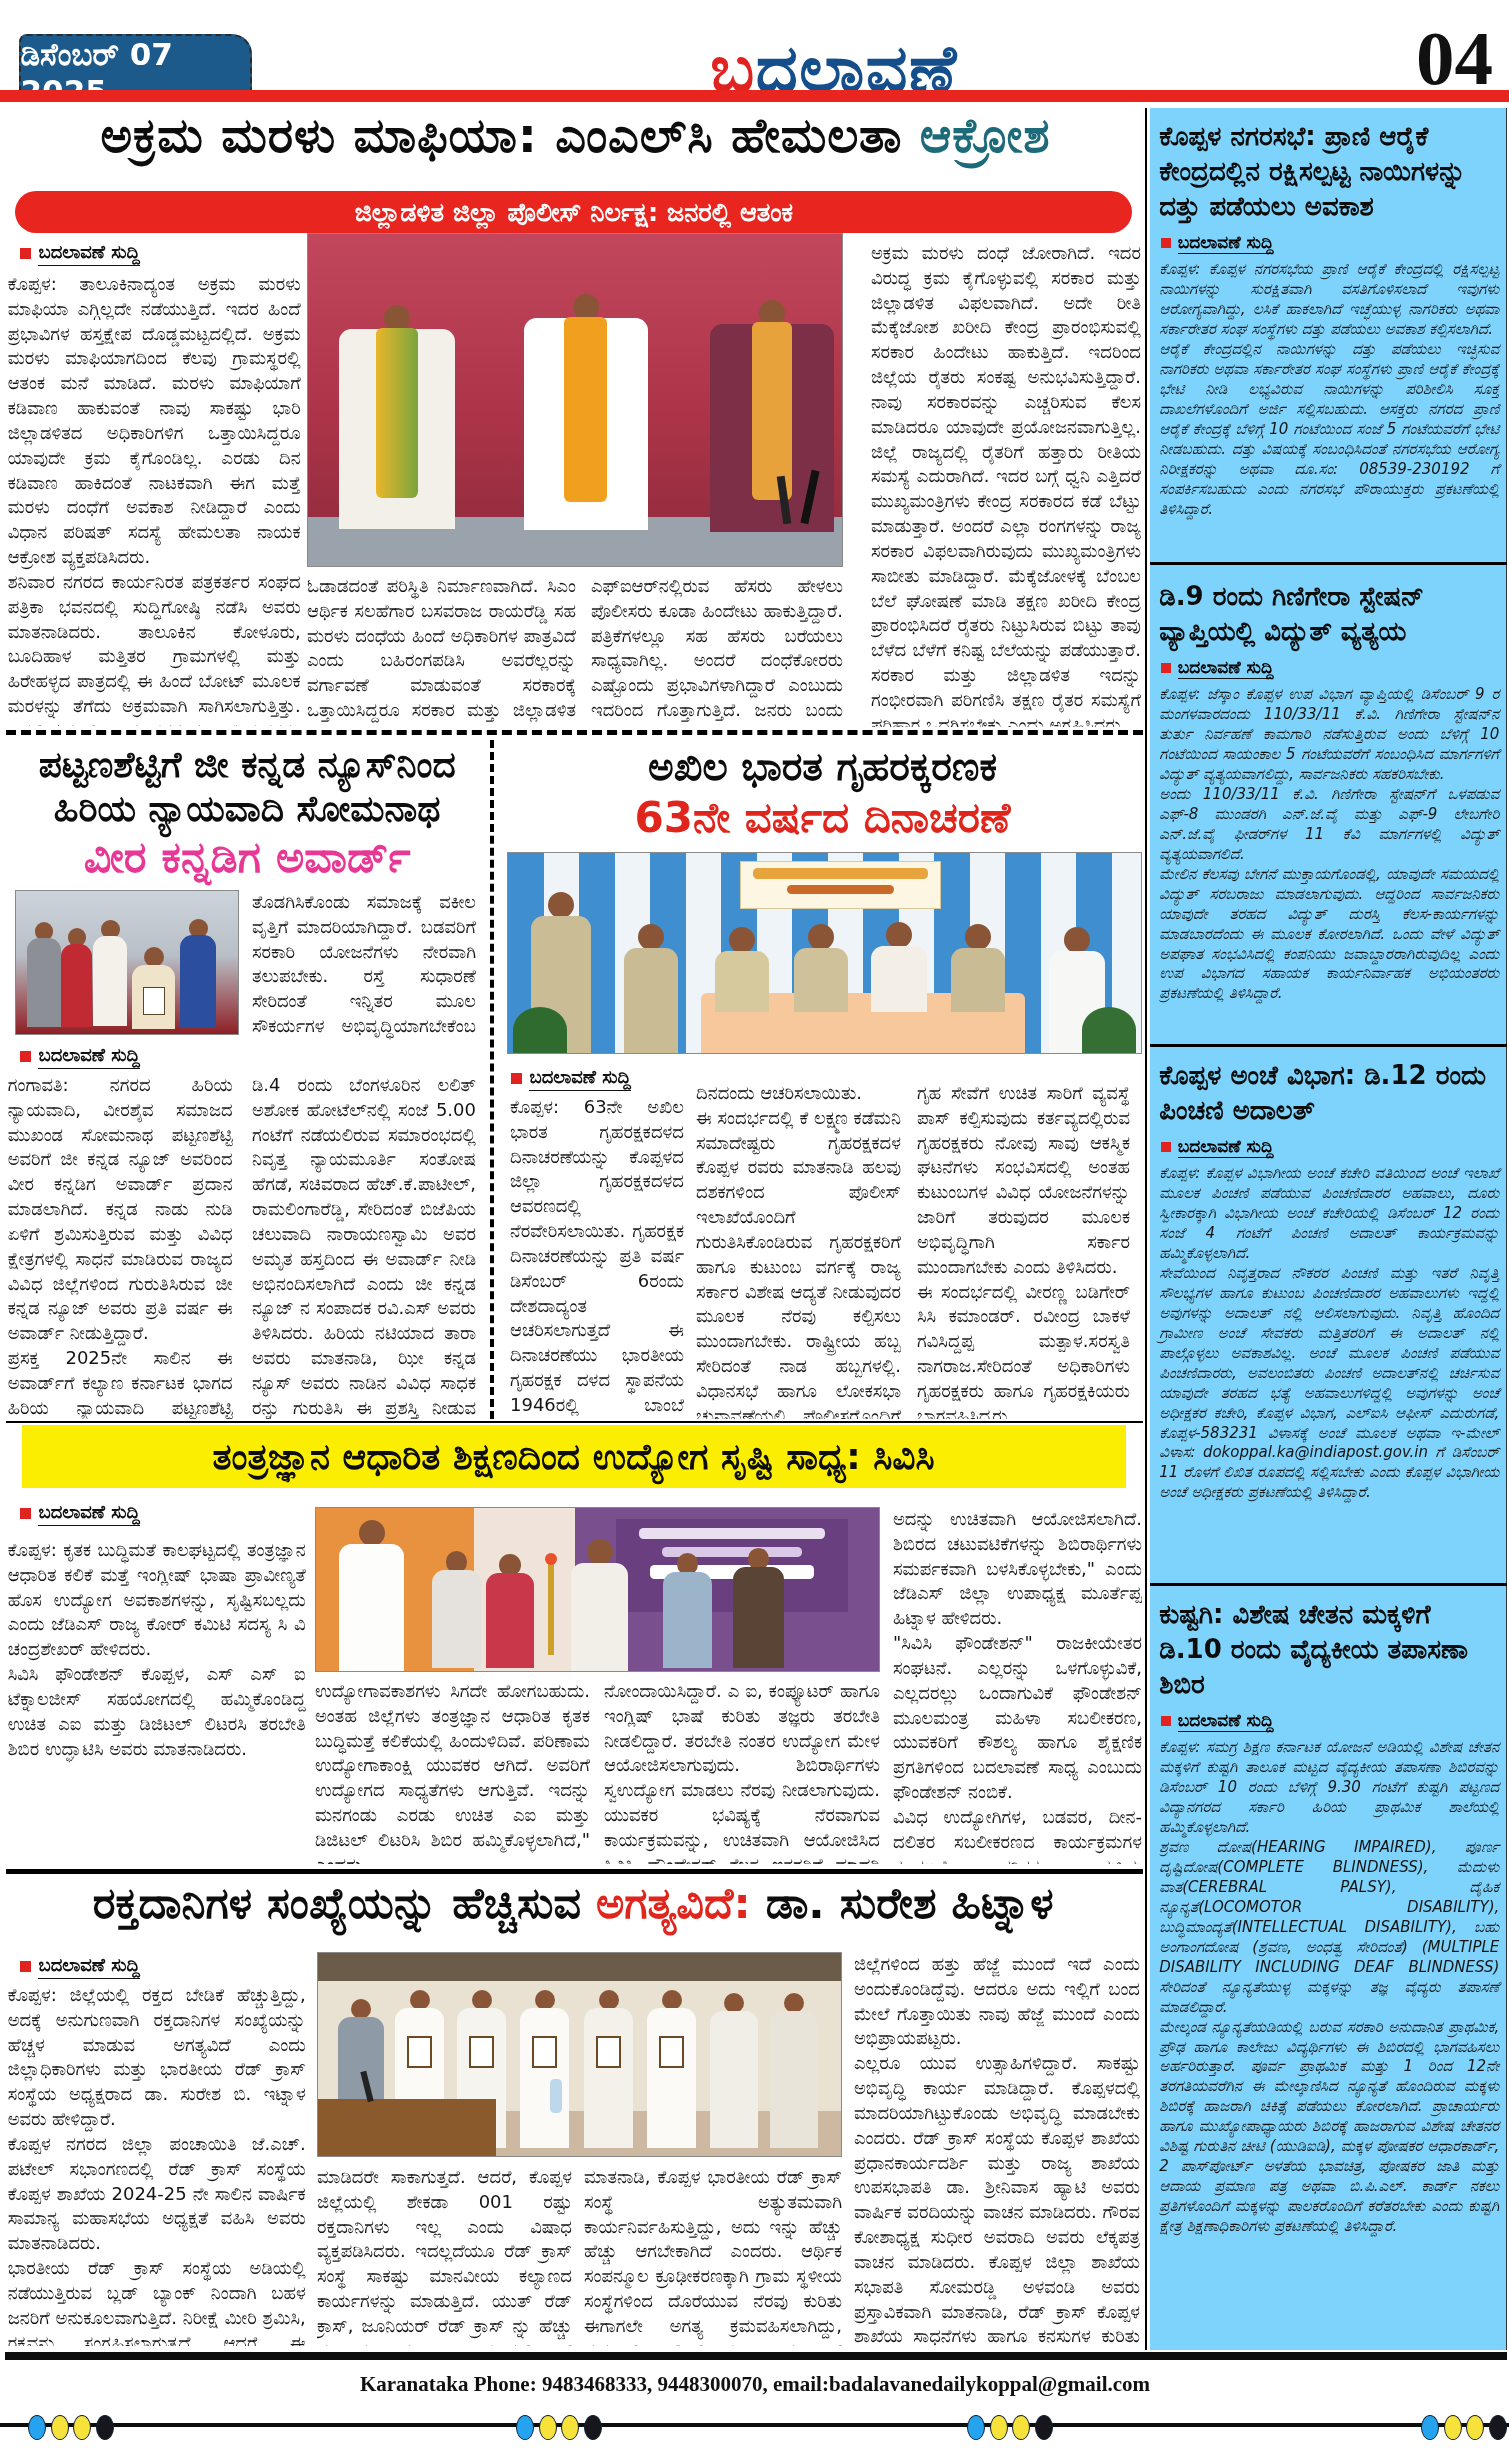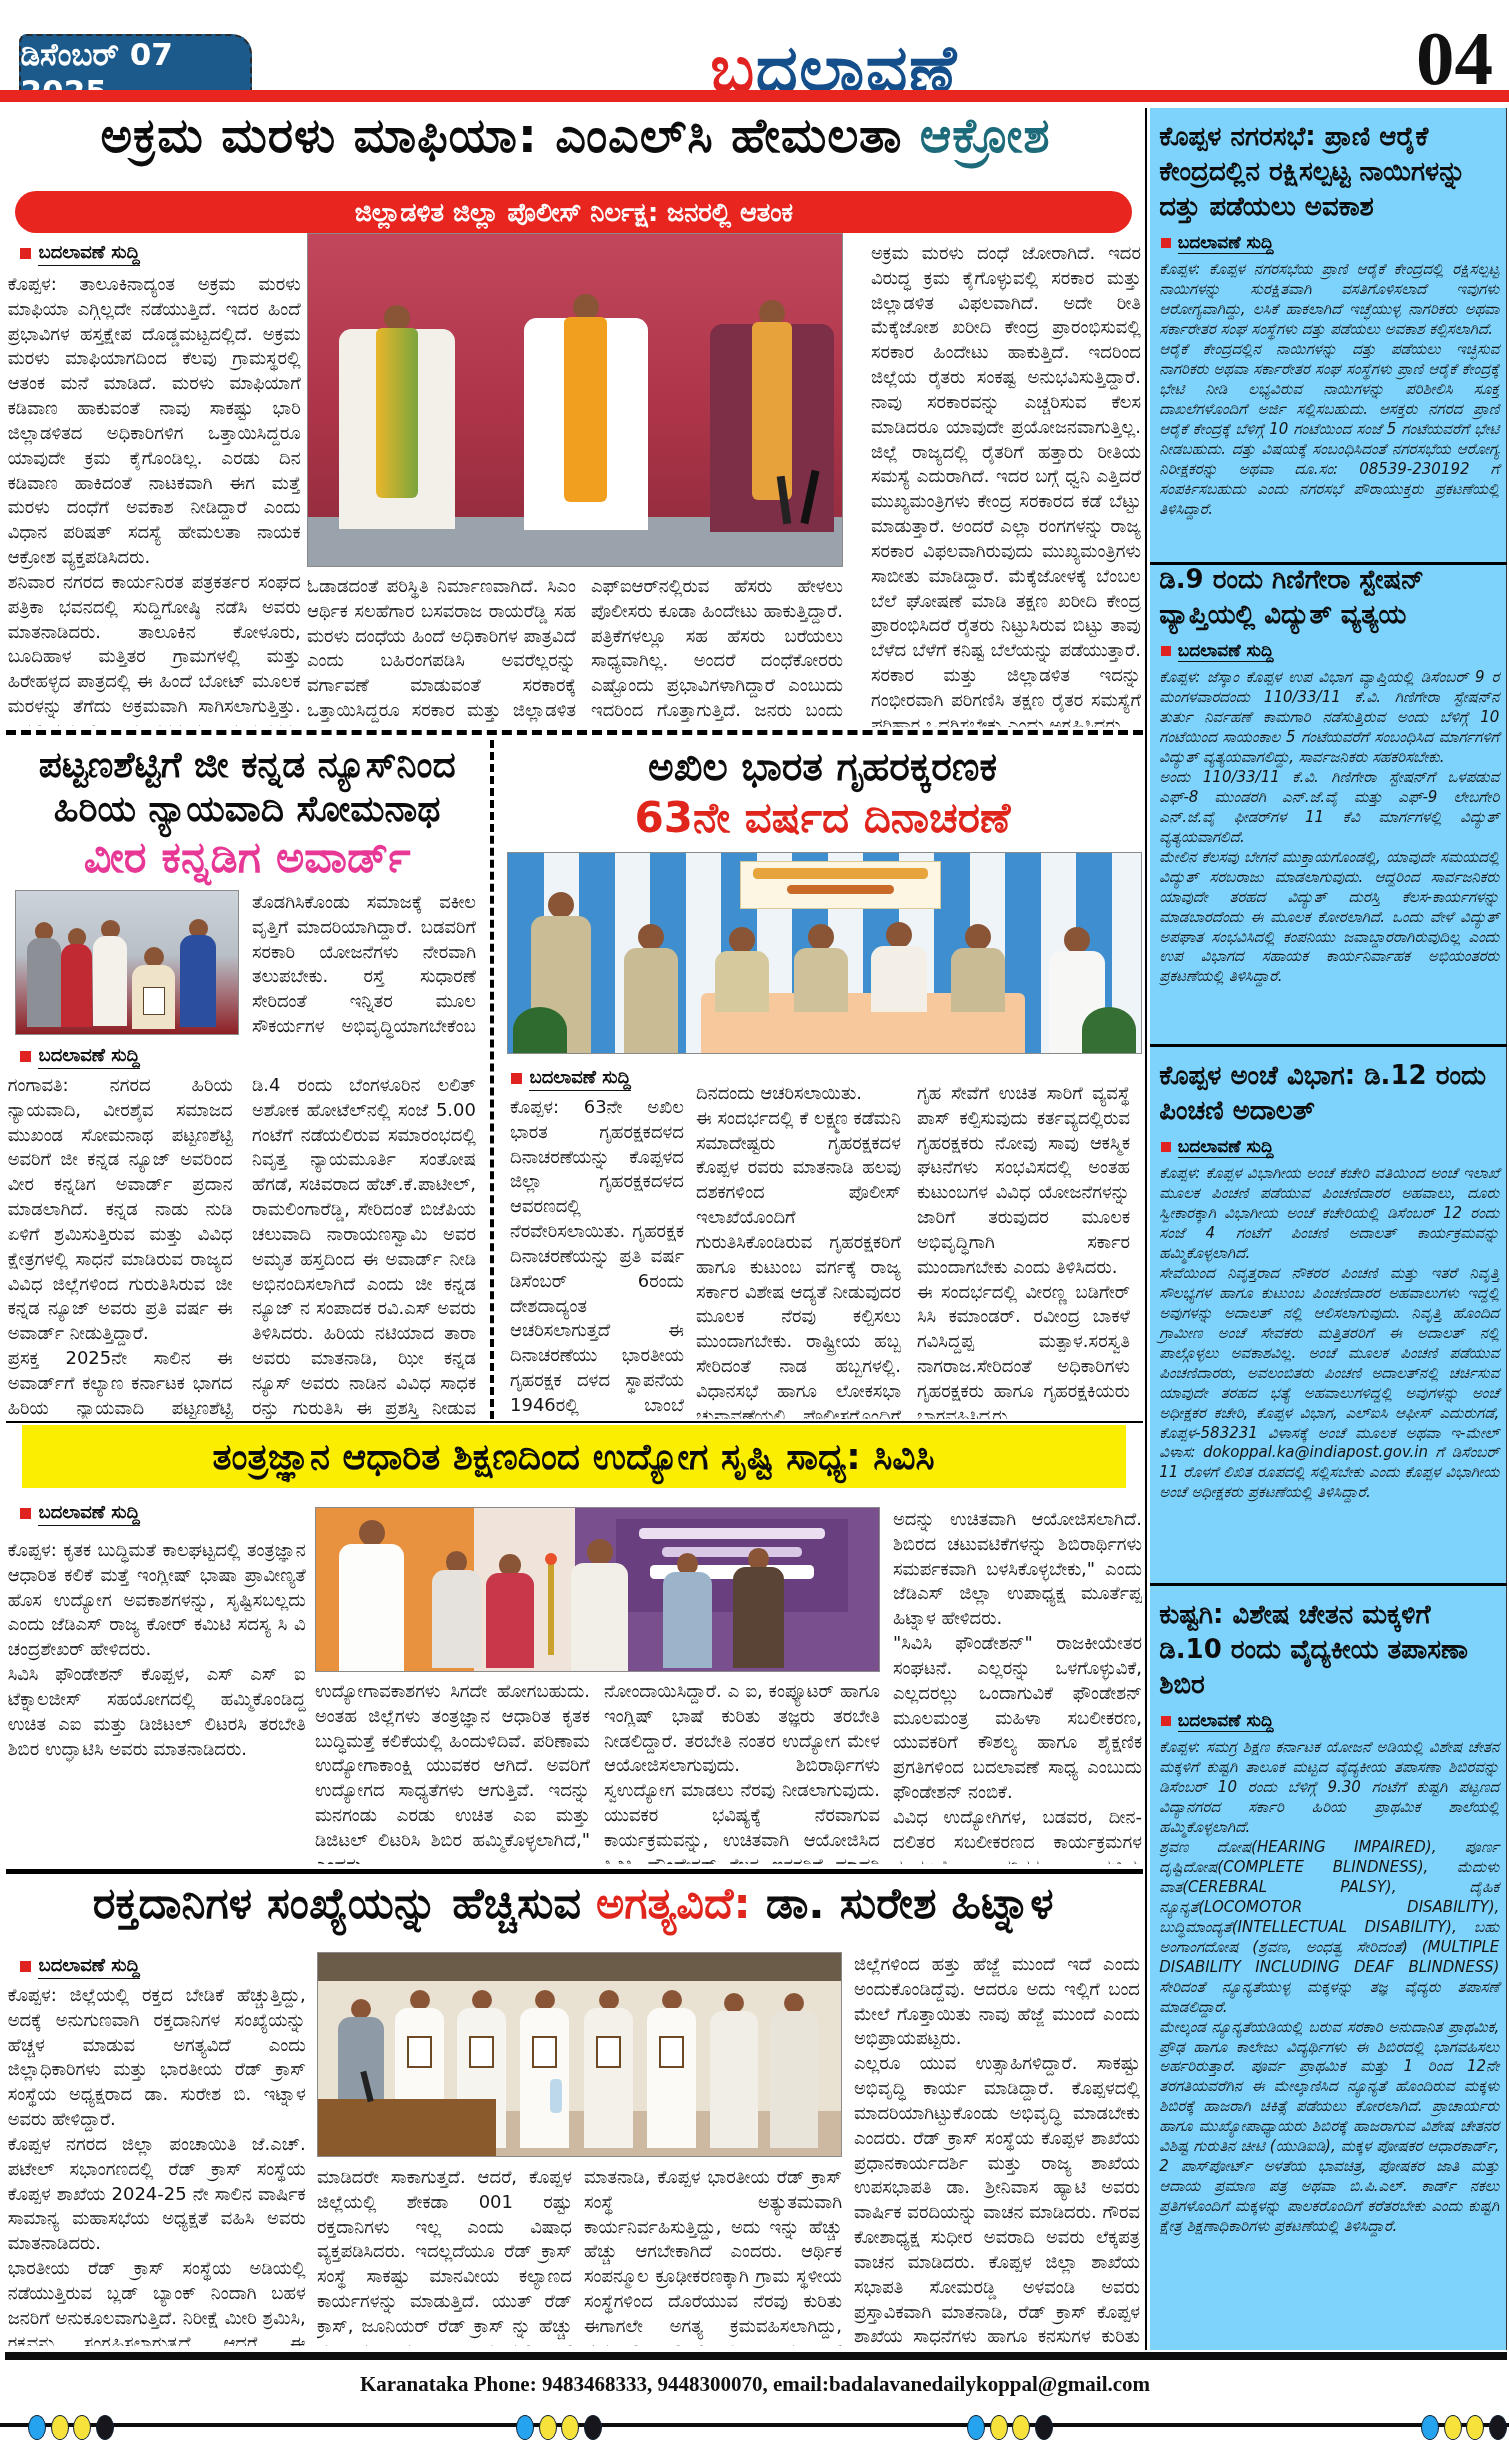--- a/index.html
+++ b/index.html
@@ -342,21 +342,21 @@
       <div class="sb-headline">ಕೊಪ್ಪಳ ನಗರಸಭೆ: ಪ್ರಾಣಿ ಆರೈಕೆ ಕೇಂದ್ರದಲ್ಲಿನ ರಕ್ಷಿಸಲ್ಪಟ್ಟ ನಾಯಿಗಳನ್ನು ದತ್ತು ಪಡೆಯಲು ಅವಕಾಶ</div>
       <div class="sb-byline">
           <span class="sq"></span>
           <span class="lbl">ಬದಲಾವಣೆ ಸುದ್ದಿ</span>
         </div>
       <div class="sb-body">ಕೊಪ್ಪಳ: ಕೊಪ್ಪಳ ನಗರಸಭೆಯ ಪ್ರಾಣಿ ಆರೈಕೆ ಕೇಂದ್ರದಲ್ಲಿ ರಕ್ಷಿಸಲ್ಪಟ್ಟ ನಾಯಿಗಳನ್ನು ಸುರಕ್ಷಿತವಾಗಿ ವಸತಿಗೊಳಿಸಲಾದೆ ಇವುಗಳು ಆರೋಗ್ಯವಾಗಿದ್ದು, ಲಸಿಕೆ ಹಾಕಲಾಗಿದೆ ಇಚ್ಛೆಯುಳ್ಳ ನಾಗರಿಕರು ಅಥವಾ ಸರ್ಕಾರೇತರ ಸಂಘ ಸಂಸ್ಥೆಗಳು ದತ್ತು ಪಡೆಯಲು ಅವಕಾಶ ಕಲ್ಪಿಸಲಾಗಿದೆ.
 ಆರೈಕೆ ಕೇಂದ್ರದಲ್ಲಿನ ನಾಯಿಗಳನ್ನು ದತ್ತು ಪಡೆಯಲು ಇಚ್ಛಿಸುವ ನಾಗರಿಕರು ಅಥವಾ ಸರ್ಕಾರೇತರ ಸಂಘ ಸಂಸ್ಥೆಗಳು ಪ್ರಾಣಿ ಆರೈಕೆ ಕೇಂದ್ರಕ್ಕೆ ಭೇಟಿ ನೀಡಿ ಲಭ್ಯವಿರುವ ನಾಯಿಗಳನ್ನು ಪರಿಶೀಲಿಸಿ ಸೂಕ್ತ ದಾಖಲೆಗಳೊಂದಿಗೆ ಅರ್ಜಿ ಸಲ್ಲಿಸಬಹುದು. ಆಸಕ್ತರು ನಗರದ ಪ್ರಾಣಿ ಆರೈಕೆ ಕೇಂದ್ರಕ್ಕೆ ಬೆಳಿಗ್ಗೆ 10 ಗಂಟೆಯಿಂದ ಸಂಜೆ 5 ಗಂಟೆಯವರೆಗೆ ಭೇಟಿ ನೀಡಬಹುದು. ದತ್ತು ವಿಷಯಕ್ಕೆ ಸಂಬಂಧಿಸಿದಂತೆ ನಗರಸಭೆಯ ಆರೋಗ್ಯ ನಿರೀಕ್ಷಕರನ್ನು ಅಥವಾ ದೂ.ಸಂ: 08539-230192 ಗೆ ಸಂಪರ್ಕಿಸಬಹುದು ಎಂದು ನಗರಸಭೆ ಪೌರಾಯುಕ್ತರು ಪ್ರಕಟಣೆಯಲ್ಲಿ ತಿಳಿಸಿದ್ದಾರೆ.</div>
     </div>
     <div class="sb-sep" style="top:454px;"></div>
 
-    <div class="sb-art" style="top:443px; height:479px; overflow:hidden;">
+    <div class="sb-art" style="top:460px; height:479px; overflow:hidden;">
       <div class="sb-headline">ಡಿ.9 ರಂದು ಗಿಣಿಗೇರಾ ಸ್ಟೇಷನ್ ವ್ಯಾಪ್ತಿಯಲ್ಲಿ ವಿದ್ಯುತ್ ವ್ಯತ್ಯಯ</div>
       <div class="sb-byline">
           <span class="sq"></span>
           <span class="lbl">ಬದಲಾವಣೆ ಸುದ್ದಿ</span>
         </div>
       <div class="sb-body">ಕೊಪ್ಪಳ: ಜೆಸ್ಕಾಂ ಕೊಪ್ಪಳ ಉಪ ವಿಭಾಗ ವ್ಯಾಪ್ತಿಯಲ್ಲಿ ಡಿಸೆಂಬರ್ 9 ರ ಮಂಗಳವಾರದಂದು 110/33/11 ಕೆ.ವಿ. ಗಿಣಿಗೇರಾ ಸ್ಟೇಷನ್‌ನ ತುರ್ತು ನಿರ್ವಹಣೆ ಕಾಮಗಾರಿ ನಡೆಸುತ್ತಿರುವ ಅಂದು ಬೆಳಿಗ್ಗೆ 10 ಗಂಟೆಯಿಂದ ಸಾಯಂಕಾಲ 5 ಗಂಟೆಯವರೆಗೆ ಸಂಬಂಧಿಸಿದ ಮಾರ್ಗಗಳಿಗೆ ವಿದ್ಯುತ್ ವ್ಯತ್ಯಯವಾಗಲಿದ್ದು, ಸಾರ್ವಜನಿಕರು ಸಹಕರಿಸಬೇಕು.
 ಅಂದು 110/33/11 ಕೆ.ವಿ. ಗಿಣಿಗೇರಾ ಸ್ಟೇಷನ್‌ಗೆ ಒಳಪಡುವ ಎಫ್-8 ಮುಂಡರಗಿ ಎನ್.ಜೆ.ವೈ ಮತ್ತು ಎಫ್-9 ಲೇಬಗೇರಿ ಎನ್.ಜೆ.ವೈ ಫೀಡರ್‌ಗಳ 11 ಕೆವಿ ಮಾರ್ಗಗಳಲ್ಲಿ ವಿದ್ಯುತ್ ವ್ಯತ್ಯಯವಾಗಲಿದೆ.
 ಮೇಲಿನ ಕೆಲಸವು ಬೇಗನೆ ಮುಕ್ತಾಯಗೊಂಡಲ್ಲಿ, ಯಾವುದೇ ಸಮಯದಲ್ಲಿ ವಿದ್ಯುತ್ ಸರಬರಾಜು ಮಾಡಲಾಗುವುದು. ಆದ್ದರಿಂದ ಸಾರ್ವಜನಿಕರು ಯಾವುದೇ ತರಹದ ವಿದ್ಯುತ್ ದುರಸ್ತಿ ಕೆಲಸ-ಕಾರ್ಯಗಳನ್ನು ಮಾಡಬಾರದೆಂದು ಈ ಮೂಲಕ ಕೋರಲಾಗಿದೆ. ಒಂದು ವೇಳೆ ವಿದ್ಯುತ್ ಅಪಘಾತ ಸಂಭವಿಸಿದಲ್ಲಿ ಕಂಪನಿಯು ಜವಾಬ್ದಾರರಾಗಿರುವುದಿಲ್ಲ ಎಂದು ಉಪ ವಿಭಾಗದ ಸಹಾಯಕ ಕಾರ್ಯನಿರ್ವಾಹಕ ಅಭಿಯಂತರರು ಪ್ರಕಟಣೆಯಲ್ಲಿ ತಿಳಿಸಿದ್ದಾರೆ.</div>
     </div>
     <div class="sb-sep" style="top:936px;"></div>

